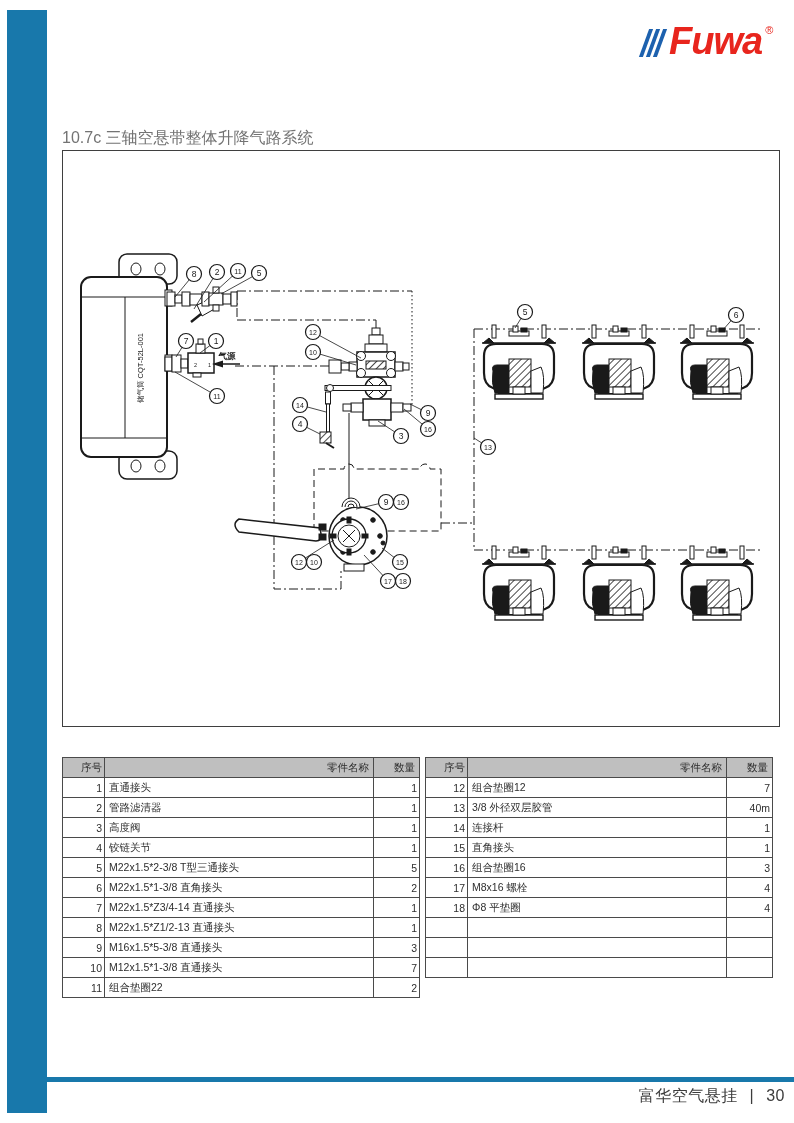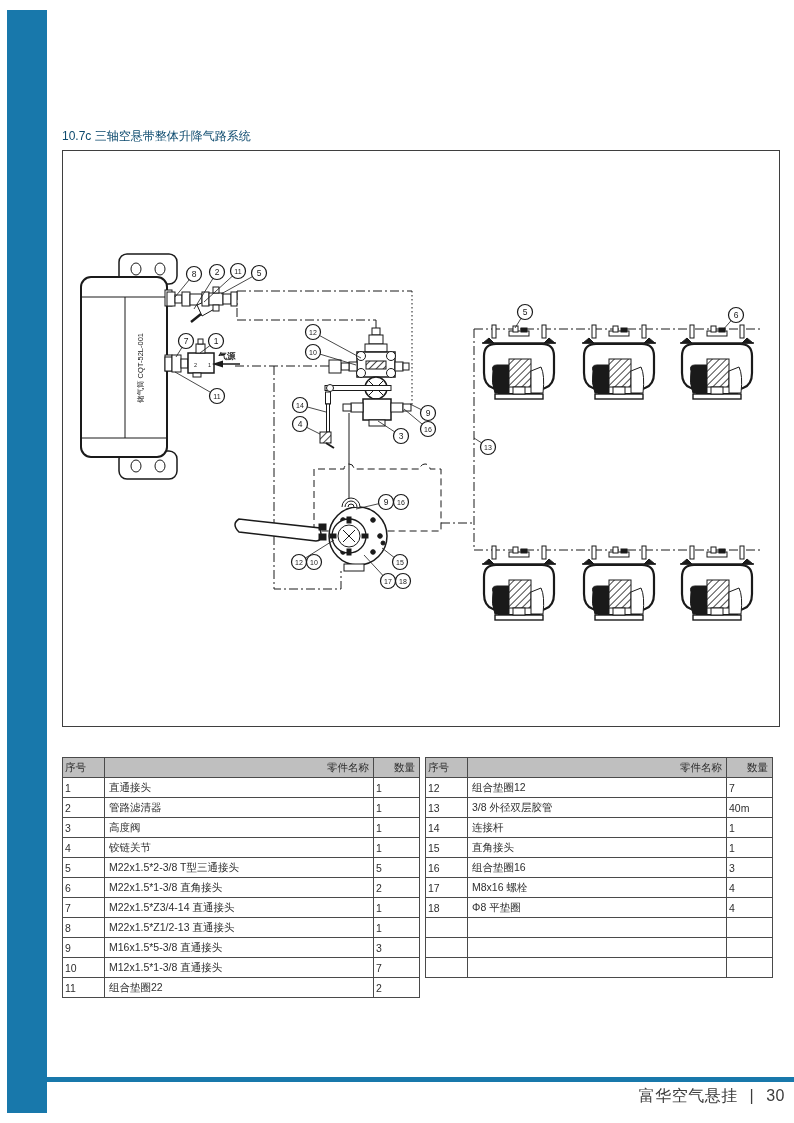--- a/index.html
+++ b/index.html
@@ -7,38 +7,47 @@
         font-family:"Liberation Sans","DejaVu Sans",sans-serif;overflow:hidden;}
   .blue-bar{position:absolute;left:7px;top:10px;width:40px;height:1103px;background:#1878ab;}
   .footer-line{position:absolute;left:47px;top:1077px;width:747px;height:5px;background:#1878ab;}
   .footer-text{position:absolute;right:9px;top:1086px;font-size:16px;color:#3c3c3c;letter-spacing:.5px;}
   .footer-text .sep{margin:0 7px;color:#3c3c3c;}
   .logo{position:absolute;left:644px;top:22px;display:flex;align-items:flex-start;}
   .logo .stripes{display:flex;margin-top:7px;margin-right:4px;}
   .logo .stripe{width:4px;height:28px;background:#1d61ae;transform:skewX(-20deg);margin-right:3px;}
   .logo .word{font-size:38px;line-height:38px;font-weight:bold;font-style:italic;color:#e8251d;letter-spacing:-1px;}
   .logo .reg{font-size:11px;color:#e8251d;margin-left:3px;margin-top:2px;font-style:normal;}
-  .title{position:absolute;left:62px;top:128px;font-size:12px;color:#0c4a6e;}
+  .title{position:absolute;left:62px;top:128px;font-size:16px;color:#737373;}
   .diagram{position:absolute;left:62px;top:150px;width:716px;height:575px;border:1px solid #3f3f3f;background:#fff;}
   .tbl{position:absolute;}
   .tbl table{border-collapse:collapse;table-layout:fixed;width:100%;font-size:10.5px;color:#2e2e2e;}
   .tbl th,.tbl td{border:1px solid #4a4a4a;height:19px;padding:0 4px;overflow:hidden;white-space:nowrap;font-weight:normal;}
   .tbl th{background:#bfbfbf;text-align:right;}
-  .tbl th.c,.tbl td.c{text-align:left;padding:0 2px;}
+  .tbl th.c,.tbl td.c{text-align:right;padding:0 2px;}
   .tbl-left{left:62px;top:757px;width:358px;}
   .tbl-right{left:425px;top:757px;width:348px;}
   svg text{font-family:"Liberation Sans","DejaVu Sans",sans-serif;fill:#1a1a1a;}
 </style>
 </head>
 <body>
 
 <div class="page">
 
   <div class="blue-bar"></div>
 
+  <div class="logo">
+    <div class="stripes">
+      <div class="stripe"></div>
+      <div class="stripe"></div>
+      <div class="stripe"></div>
+    </div>
+    <div class="word">Fuwa</div>
+    <div class="reg">®</div>
+  </div>
 
   <div class="title">10.7c  三轴空悬带整体升降气路系统</div>
 
   <svg class="diagram" viewBox="0 0 716 575" xmlns="http://www.w3.org/2000/svg">
     <defs>
       <pattern id="hatch" width="5" height="5" patternUnits="userSpaceOnUse" patternTransform="rotate(45)">
         <rect width="5" height="5" fill="#ffffff"></rect>
         <line x1="0" y1="0" x2="0" y2="5" stroke="#1a1a1a" stroke-width="1.6"></line>
       </pattern>
       <symbol id="air-spring" viewBox="0 0 80 80">

